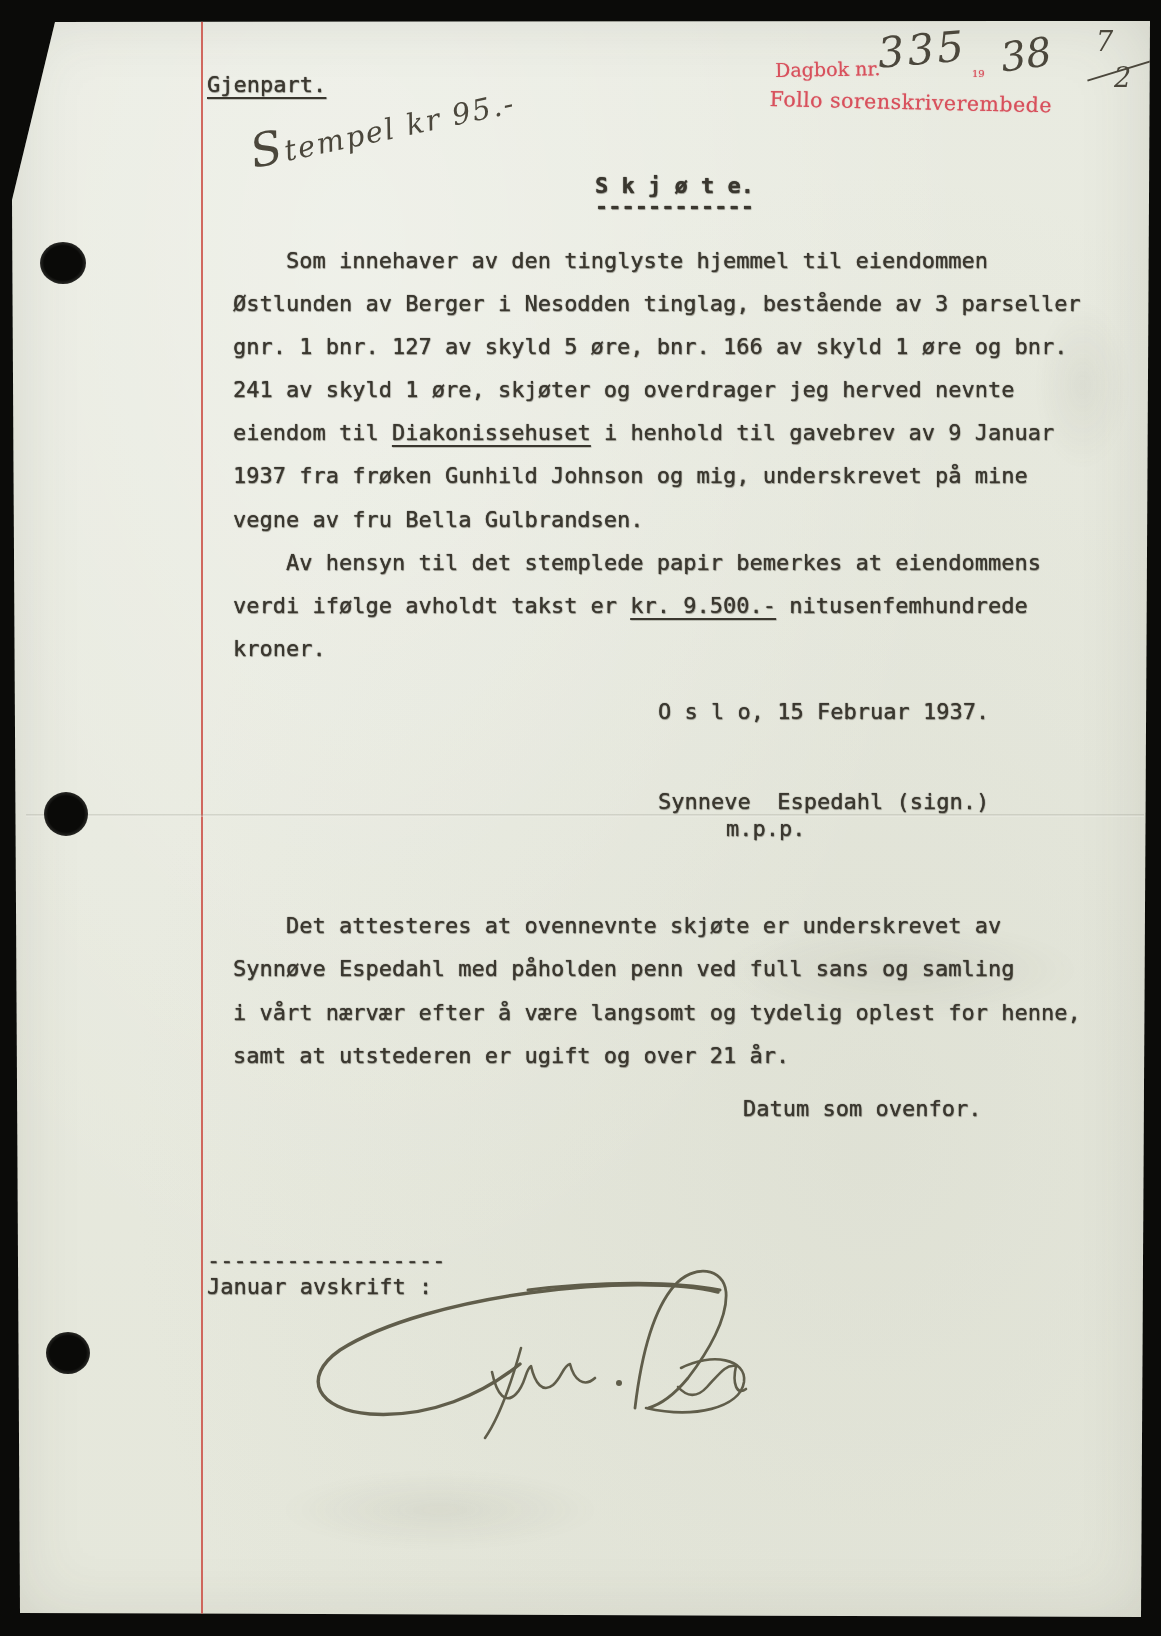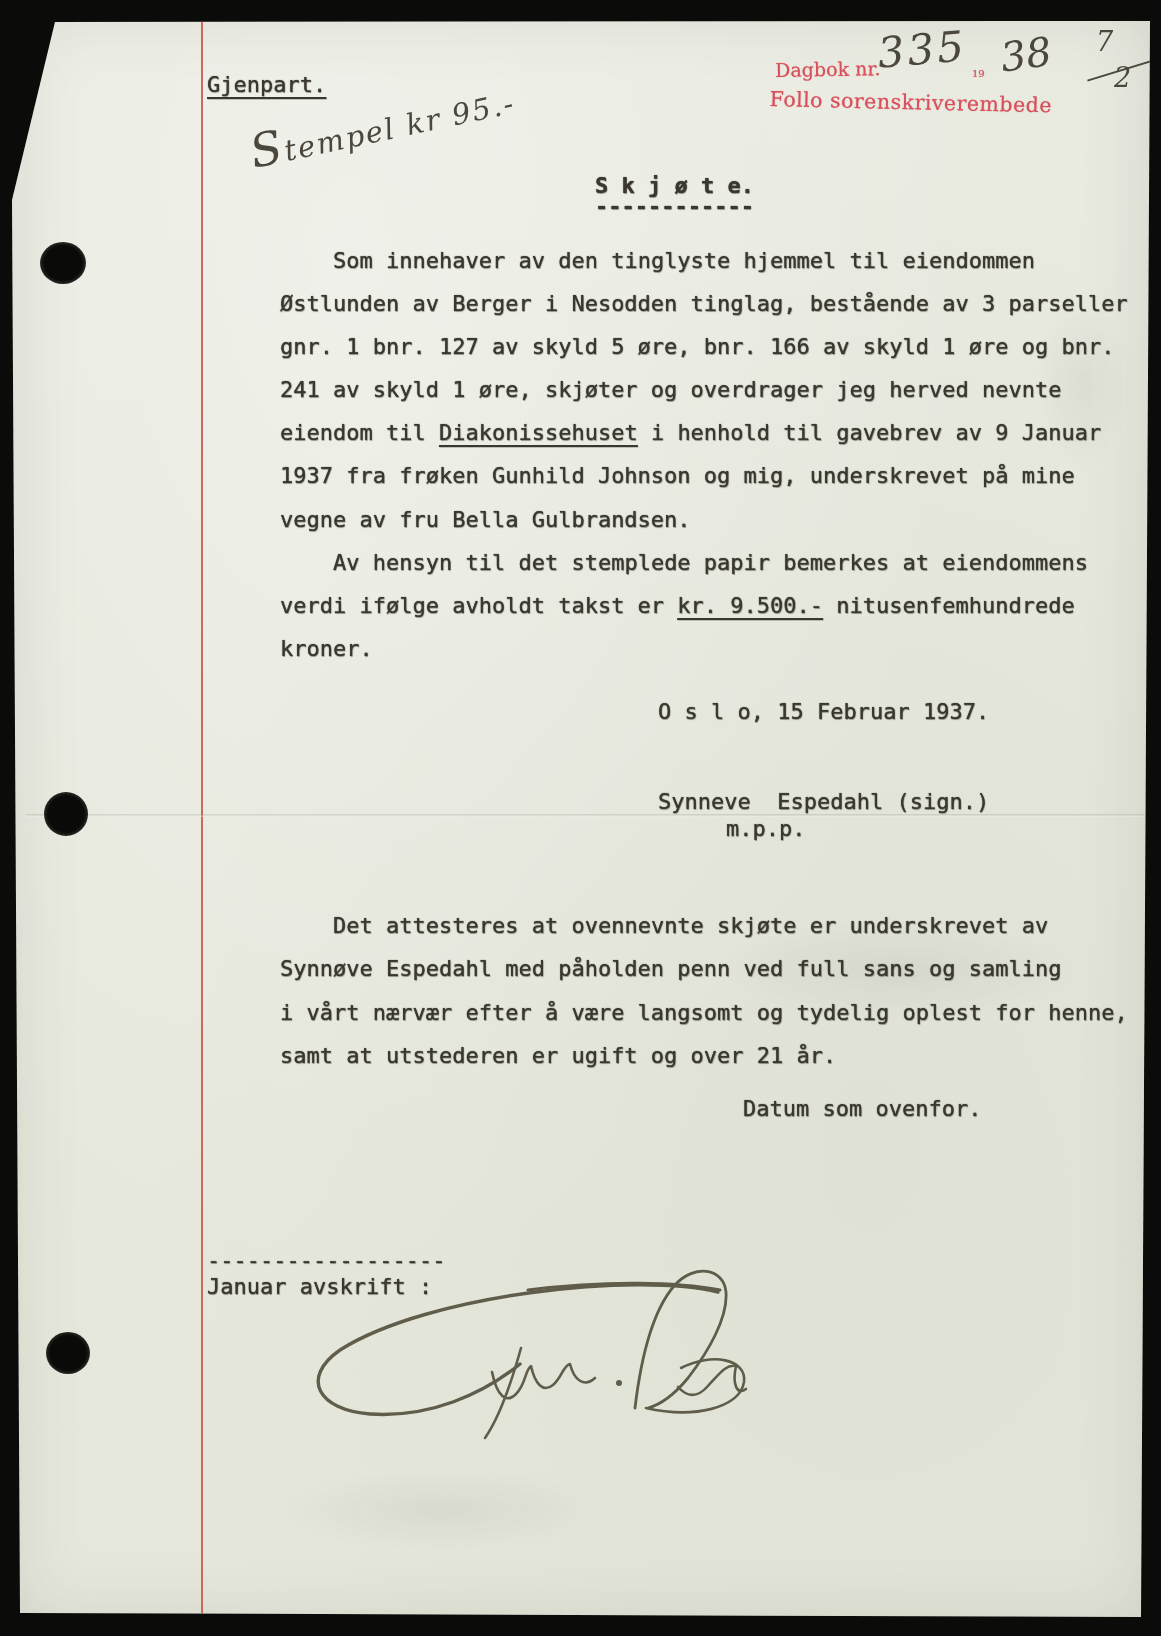--- a/index.html
+++ b/index.html
@@ -44,21 +44,21 @@
   }
   
   .typed{
     font-family:"DejaVu Sans Mono",monospace;
     font-size:22px;line-height:22px;
     color:#3a372f;
     text-shadow:0 0 1.1px rgba(48,44,36,0.9),0.6px 0.6px 0.8px rgba(48,44,36,0.40);
     white-space:pre;
   }
   .bold{font-weight:bold;}
-  .lines{line-height:43.1px;margin-left:47px;}
+  .lines{line-height:43.1px;}
   .lines .tline{white-space:pre;}
   .lines .indent{padding-left:53px;}
   .u{text-decoration:underline;text-underline-offset:5px;text-decoration-thickness:1.8px;}
   .att{line-height:43.3px;}
   
   .hand{
     font-family:"DejaVu Serif",serif;
     font-style:italic;
     color:#4b473c;
     white-space:pre;

